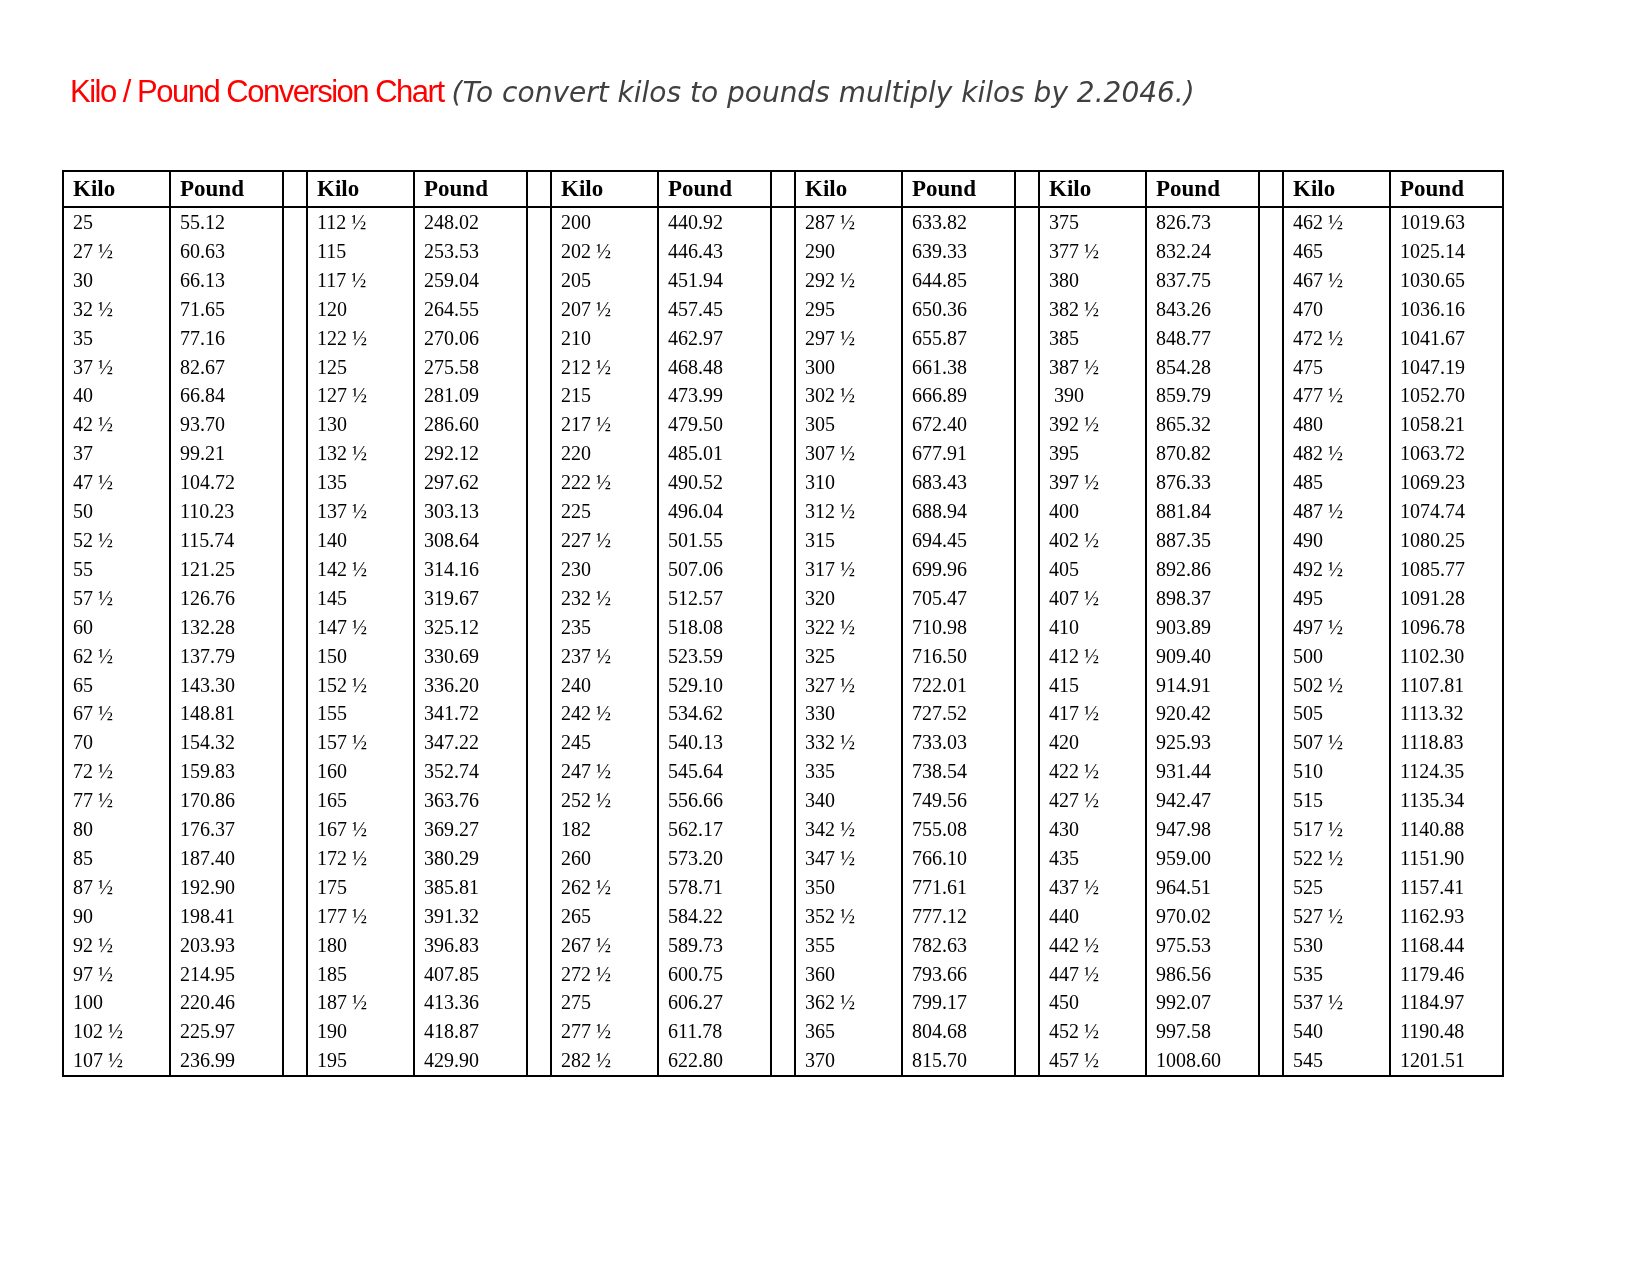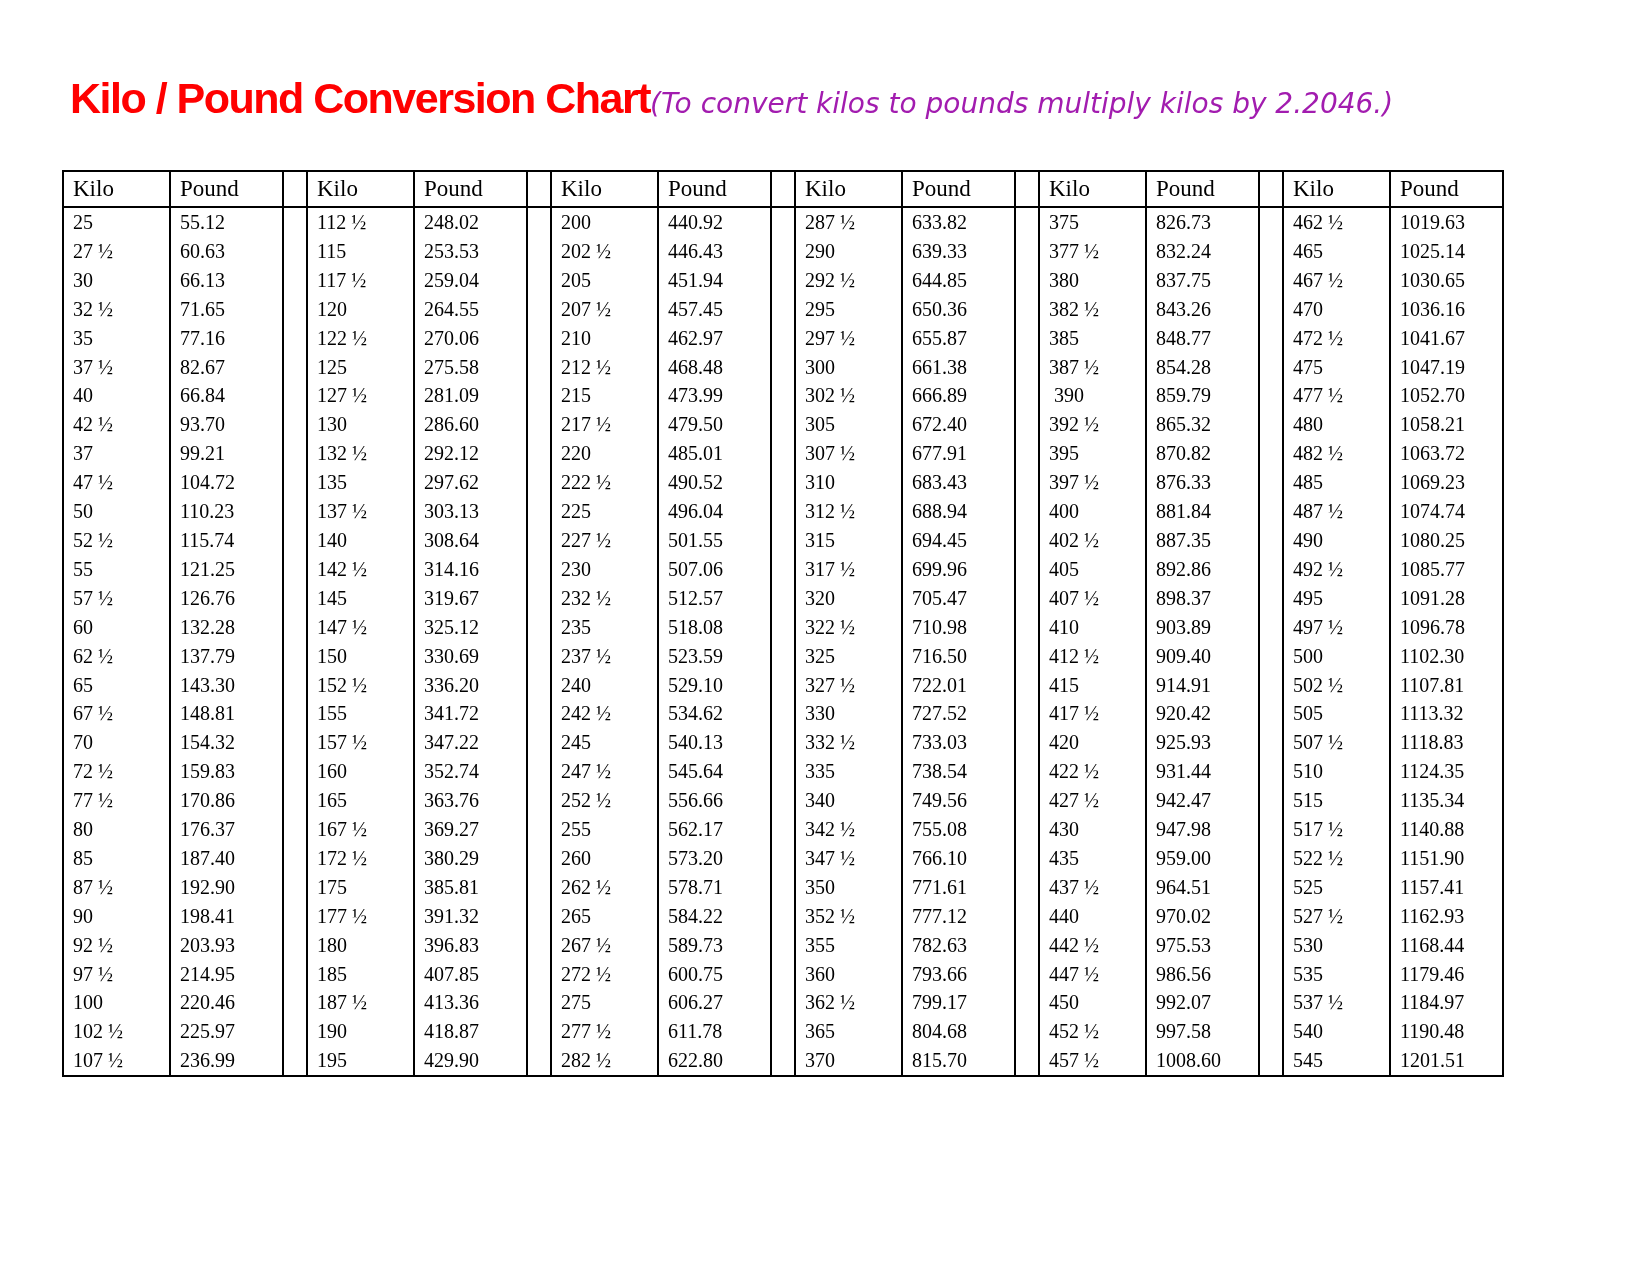--- a/index.html
+++ b/index.html
@@ -11,30 +11,31 @@
     font-family:"Liberation Serif",serif;
   }
   .title-row{
     position:absolute;
     left:70px;top:74px;
     white-space:nowrap;
   }
   .title-main{
     color:#ff0000;
     font-family:"Liberation Sans",sans-serif;
-    font-weight:bold;
-    font-size:43px;
+    font-weight:normal;
+    font-size:31px;
     letter-spacing:-1.5px;
   }
   .title-note{
-    color:#a21caf;
+    color:#404040;
     font-family:"DejaVu Sans",sans-serif;
     font-style:italic;
     font-weight:500;
     font-size:28px;
+    margin-left:8px;
   }
   table.conv{
     position:absolute;
     left:62px;top:170px;
     border-collapse:collapse;
     table-layout:fixed;
   }
   col.c-kilo{width:107px;}
   col.c-pound{width:113px;}
   col.c-spacer{width:24px;}
@@ -45,21 +46,21 @@
     text-align:left;
     vertical-align:middle;
     white-space:pre;
     overflow:hidden;
     color:#000;
   }
   .conv thead th{
     border-top:2px solid #000;
     border-bottom:2px solid #000;
     font-family:"Liberation Serif",serif;
-    font-weight:normal;
+    font-weight:bold;
     font-size:23px;
     height:34px;
   }
   .conv tbody td{
     font-size:20px;
     height:28.9px;
     line-height:28.9px;
   }
   .conv tbody tr:last-child td{
     border-bottom:2px solid #000;
@@ -516,21 +517,21 @@
           <td>515</td>
           <td>1135.34</td>
         </tr>
         <tr>
           <td>80</td>
           <td>176.37</td>
           <td class="spacer-cell"></td>
           <td>167 ½</td>
           <td>369.27</td>
           <td class="spacer-cell"></td>
-          <td>255</td>
+          <td>182</td>
           <td>562.17</td>
           <td class="spacer-cell"></td>
           <td>342 ½</td>
           <td>755.08</td>
           <td class="spacer-cell"></td>
           <td>430</td>
           <td>947.98</td>
           <td class="spacer-cell"></td>
           <td>517 ½</td>
           <td>1140.88</td>

